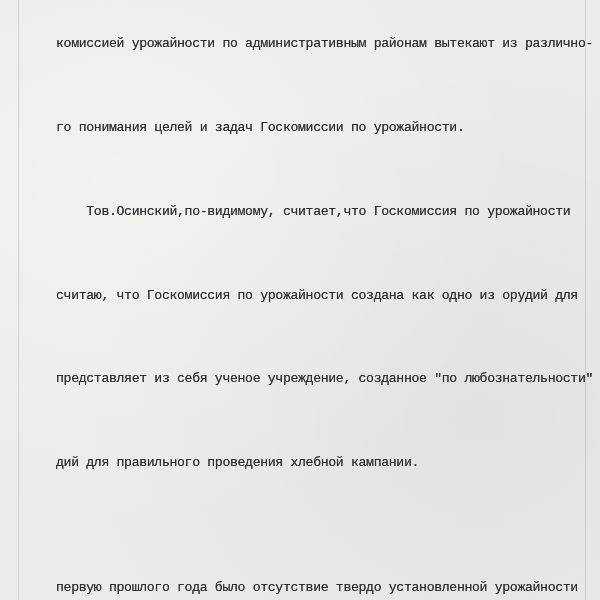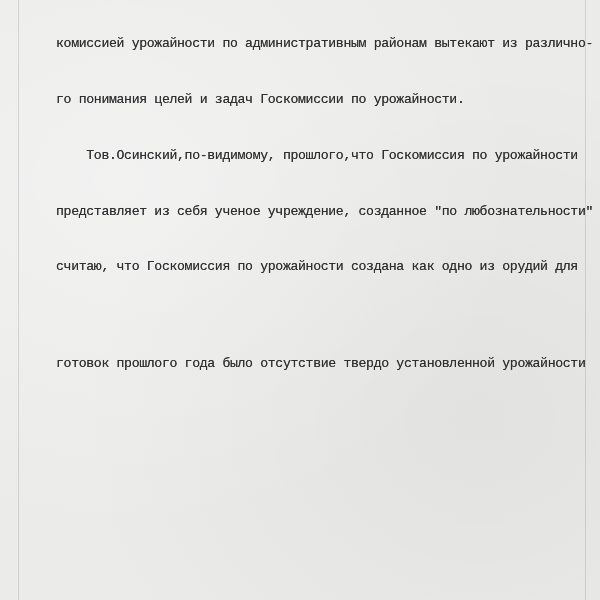--- a/index.html
+++ b/index.html
@@ -22,38 +22,39 @@
   .text {
     position: absolute; left: 56px; top: 0; width: 540px;
     font-family: "Liberation Mono", "DejaVu Sans Mono", monospace;
     font-size: 13.2px;
     letter-spacing: -0.35px;
     color: #2f2f2f;
     line-height: 18.6px;
     white-space: pre;
     text-shadow: 0 0 0.6px rgba(40,40,40,0.7);
   }
-  .line { display: block; height: 18.6px; }
+  .line { display: block; height: 18.6px; margin-top: 28px; }
   .para-gap { height: 4px; display: block; }
 </style>
 </head>
 <body>
 
 <div class="paper">
   <div class="crease" style="left:18px"></div>
   <div class="crease" style="left:585px"></div>
 
   <div class="text">
     <span class="line" style="margin-top:-2px">комиссией урожайности по административным районам вытекают из различно-</span>
     <span class="line">го понимания целей и задач Госкомиссии по урожайности.</span>
-    <span class="line">    Тов.Осинский,по-видимому, прошлого,что Госкомиссия по урожайности</span>
+    <span class="line">    Тов.Осинский,по-видимому, считает,что Госкомиссия по урожайности</span>
+    <span class="line">считаю, что Госкомиссия по урожайности создана как одно из орудий для</span>
     <span class="line">представляет из себя ученое учреждение, созданное "по любознательности"</span>
-    <span class="line">считаю, что Госкомиссия по урожайности создана как одно из орудий для</span>
+    <span class="line">дий для правильного проведения хлебной кампании.</span>
     <span class="para-gap"></span>
-    <span class="line">готовок прошлого года было отсутствие твердо установленной урожайности</span>
+    <span class="line">первую прошлого года было отсутствие твердо установленной урожайности</span>
     
     
     
     
     
     
     
     
     
     

